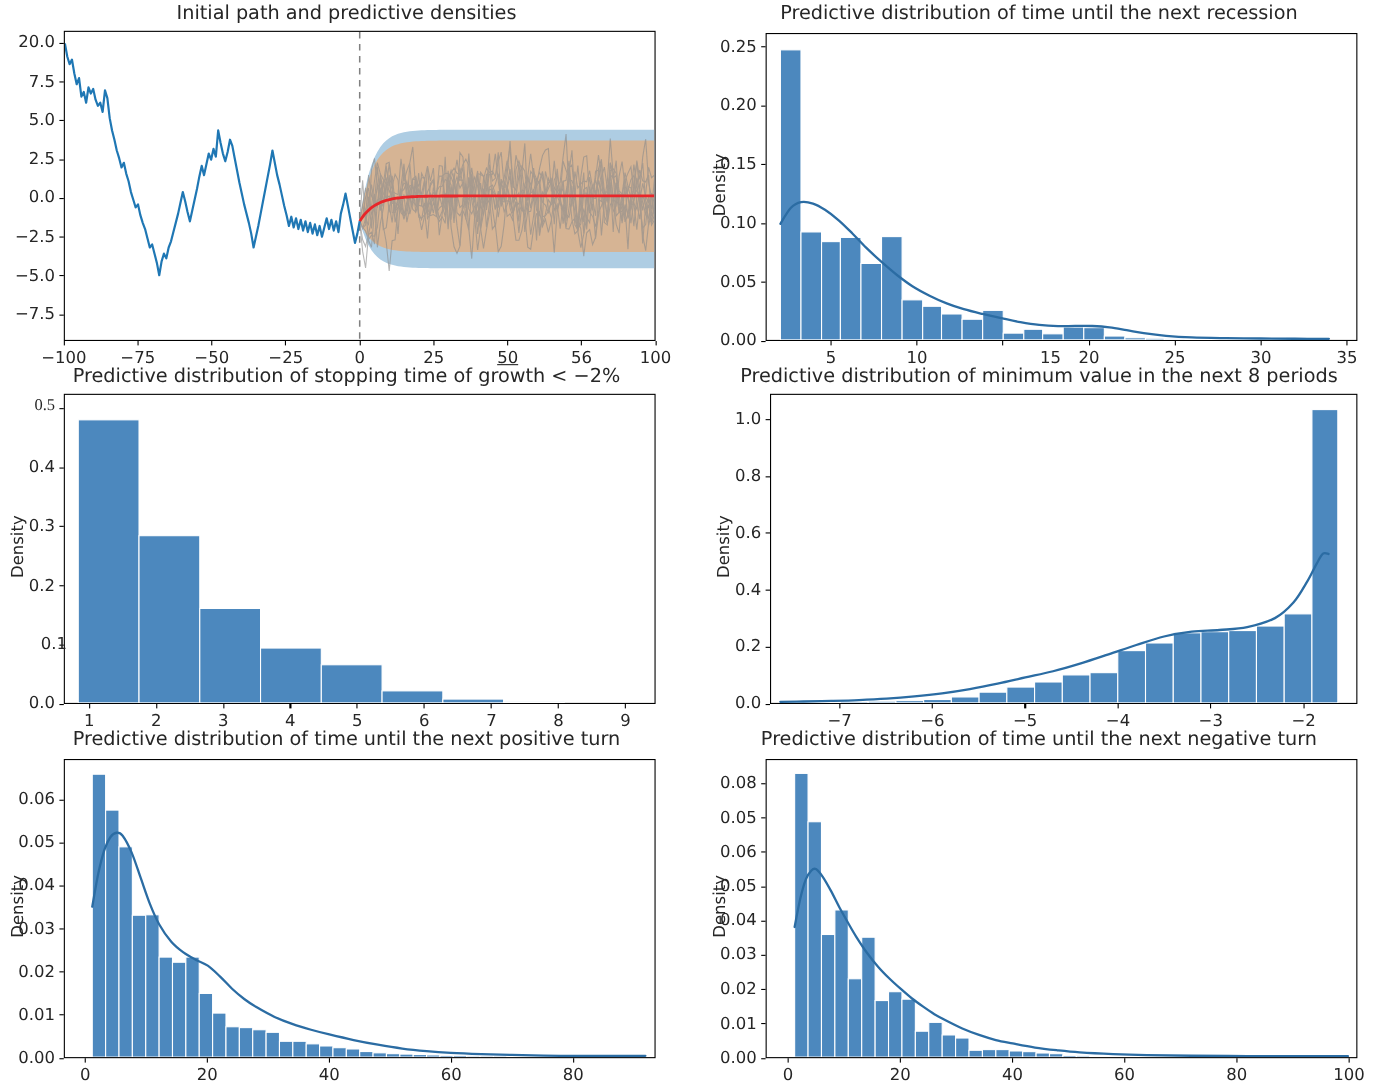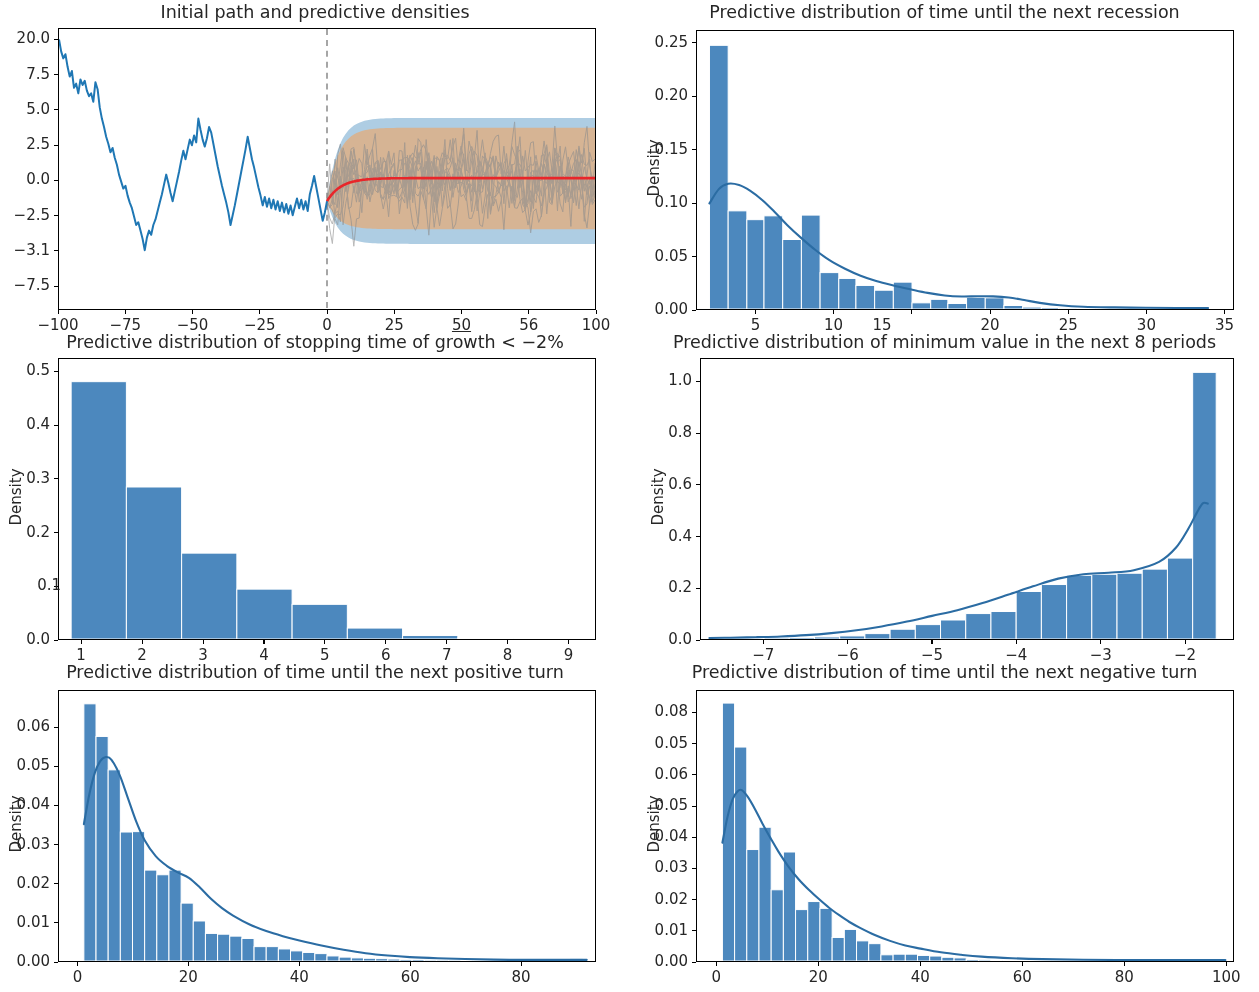--- a/index.html
+++ b/index.html
@@ -108,21 +108,21 @@
     <div class="tick-label tick-y" style="left: 0px; top: 64.53px; width: 50px;">7.5</div>
     <div class="tickmark tickmark-y" style="left: 54.4px; top: 109.28px;"></div>
     <div class="tick-label tick-y" style="left: 0px; top: 99.78px; width: 50px;">5.0</div>
     <div class="tickmark tickmark-y" style="left: 54.4px; top: 144.53px;"></div>
     <div class="tick-label tick-y" style="left: 0px; top: 135.03px; width: 50px;">2.5</div>
     <div class="tickmark tickmark-y" style="left: 54.4px; top: 179.78px;"></div>
     <div class="tick-label tick-y" style="left: 0px; top: 170.28px; width: 50px;">0.0</div>
     <div class="tickmark tickmark-y" style="left: 54.4px; top: 215.03px;"></div>
     <div class="tick-label tick-y" style="left: 0px; top: 205.53px; width: 50px;">−2.5</div>
     <div class="tickmark tickmark-y" style="left: 54.4px; top: 250.28px;"></div>
-    <div class="tick-label tick-y" style="left: 0px; top: 240.78px; width: 50px;">−3.1</div>
+    <div class="tick-label tick-y" style="left: 0px; top: 240.78px; width: 50px;">−5.0</div>
     <div class="tickmark tickmark-y" style="left: 54.4px; top: 285.53px;"></div>
     <div class="tick-label tick-y" style="left: 0px; top: 276.03px; width: 50px;">−7.5</div>
     <div class="tickmark tickmark-x" style="left: 57.5px; top: 310px;"></div>
     <div class="tick-label tick-x" style="left: 13px; top: 316px; width: 90px;">−100</div>
     <div class="tickmark tickmark-x" style="left: 124.75px; top: 310px;"></div>
     <div class="tick-label tick-x" style="left: 80.25px; top: 316px; width: 90px;">−75</div>
     <div class="tickmark tickmark-x" style="left: 192px; top: 310px;"></div>
     <div class="tick-label tick-x" style="left: 147.5px; top: 316px; width: 90px;">−50</div>
     <div class="tickmark tickmark-x" style="left: 259.25px; top: 310px;"></div>
     <div class="tick-label tick-x" style="left: 214.75px; top: 316px; width: 90px;">−25</div>
@@ -183,21 +183,21 @@
     <div class="tick-label tick-y" style="left: 638px; top: 139.695px; width: 50px;">0.15</div>
     <div class="tickmark tickmark-y" style="left: 692.4px; top: 95.7595px;"></div>
     <div class="tick-label tick-y" style="left: 638px; top: 86.2595px; width: 50px;">0.20</div>
     <div class="tickmark tickmark-y" style="left: 692.4px; top: 42.3244px;"></div>
     <div class="tick-label tick-y" style="left: 638px; top: 32.8244px; width: 50px;">0.25</div>
     <div class="tickmark tickmark-x" style="left: 754.93px; top: 310px;"></div>
     <div class="tick-label tick-x" style="left: 710.43px; top: 316px; width: 90px;">5</div>
     <div class="tickmark tickmark-x" style="left: 833.128px; top: 310px;"></div>
     <div class="tick-label tick-x" style="left: 788.628px; top: 316px; width: 90px;">10</div>
     <div class="tickmark tickmark-x" style="left: 911.326px; top: 310px;"></div>
-    <div class="tick-label tick-x" style="left: 837px; top: 316px; width: 90px;">15</div>
+    <div class="tick-label tick-x" style="left: 910px; top: 316px; width: 90px;">15</div>
     <div class="tickmark tickmark-x" style="left: 989.523px; top: 310px;"></div>
     <div class="tick-label tick-x" style="left: 945.023px; top: 316px; width: 90px;">20</div>
     <div class="tickmark tickmark-x" style="left: 1067.72px; top: 310px;"></div>
     <div class="tick-label tick-x" style="left: 1023.22px; top: 316px; width: 90px;">25</div>
     <div class="tickmark tickmark-x" style="left: 1145.92px; top: 310px;"></div>
     <div class="tick-label tick-x" style="left: 1101.42px; top: 316px; width: 90px;">30</div>
     <div class="tickmark tickmark-x" style="left: 1224.12px; top: 310px;"></div>
     <div class="tick-label tick-x" style="left: 1179.62px; top: 316px; width: 90px;">35</div>
     <div class="ylabel" style="left: 594px; top: 159px; width: 120px; text-align: center; transform: rotate(-90deg);">Density</div>
     <div class="panel" style="left: 0px; top: 330px; width: 630px; height: 330px;">
@@ -221,21 +221,21 @@
     <div class="tick-label tick-y" style="left: 0px; top: 630px; width: 50px;">0.0</div>
     <div class="tickmark tickmark-y" style="left: 54.4px; top: 585.786px;"></div>
     <div class="tick-label tick-y" style="left: 11px; top: 576.286px; width: 50px;">0.1</div>
     <div class="tickmark tickmark-y" style="left: 54.4px; top: 532.071px;"></div>
     <div class="tick-label tick-y" style="left: 0px; top: 522.571px; width: 50px;">0.2</div>
     <div class="tickmark tickmark-y" style="left: 54.4px; top: 478.357px;"></div>
     <div class="tick-label tick-y" style="left: 0px; top: 468.857px; width: 50px;">0.3</div>
     <div class="tickmark tickmark-y" style="left: 54.4px; top: 424.643px;"></div>
     <div class="tick-label tick-y" style="left: 0px; top: 415.143px; width: 50px;">0.4</div>
     <div class="tickmark tickmark-y" style="left: 54.4px; top: 370.929px;"></div>
-    <div class="tick-label tick-y" style="left: 0px; top: 361.429px; width: 50px;">0.5</div>
+    <div class="tick-label tick-y" style="left: 0px; top: 361.429px; width: 50px; font-family: Liberation Serif, serif;">0.5</div>
     <div class="tickmark tickmark-x" style="left: 80.6529px; top: 640px;"></div>
     <div class="tick-label tick-x" style="left: 36.1529px; top: 646px; width: 90px;">1</div>
     <div class="tickmark tickmark-x" style="left: 141.582px; top: 640px;"></div>
     <div class="tick-label tick-x" style="left: 97.0815px; top: 646px; width: 90px;">2</div>
     <div class="tickmark tickmark-x" style="left: 202.51px; top: 640px;"></div>
     <div class="tick-label tick-x" style="left: 158.01px; top: 646px; width: 90px;">3</div>
     <div class="tickmark tickmark-x" style="left: 263.439px; top: 640px;"></div>
     <div class="tick-label tick-x" style="left: 218.939px; top: 646px; width: 90px;">4</div>
     <div class="tickmark tickmark-x" style="left: 324.367px; top: 640px;"></div>
     <div class="tick-label tick-x" style="left: 279.867px; top: 646px; width: 90px;">5</div>

